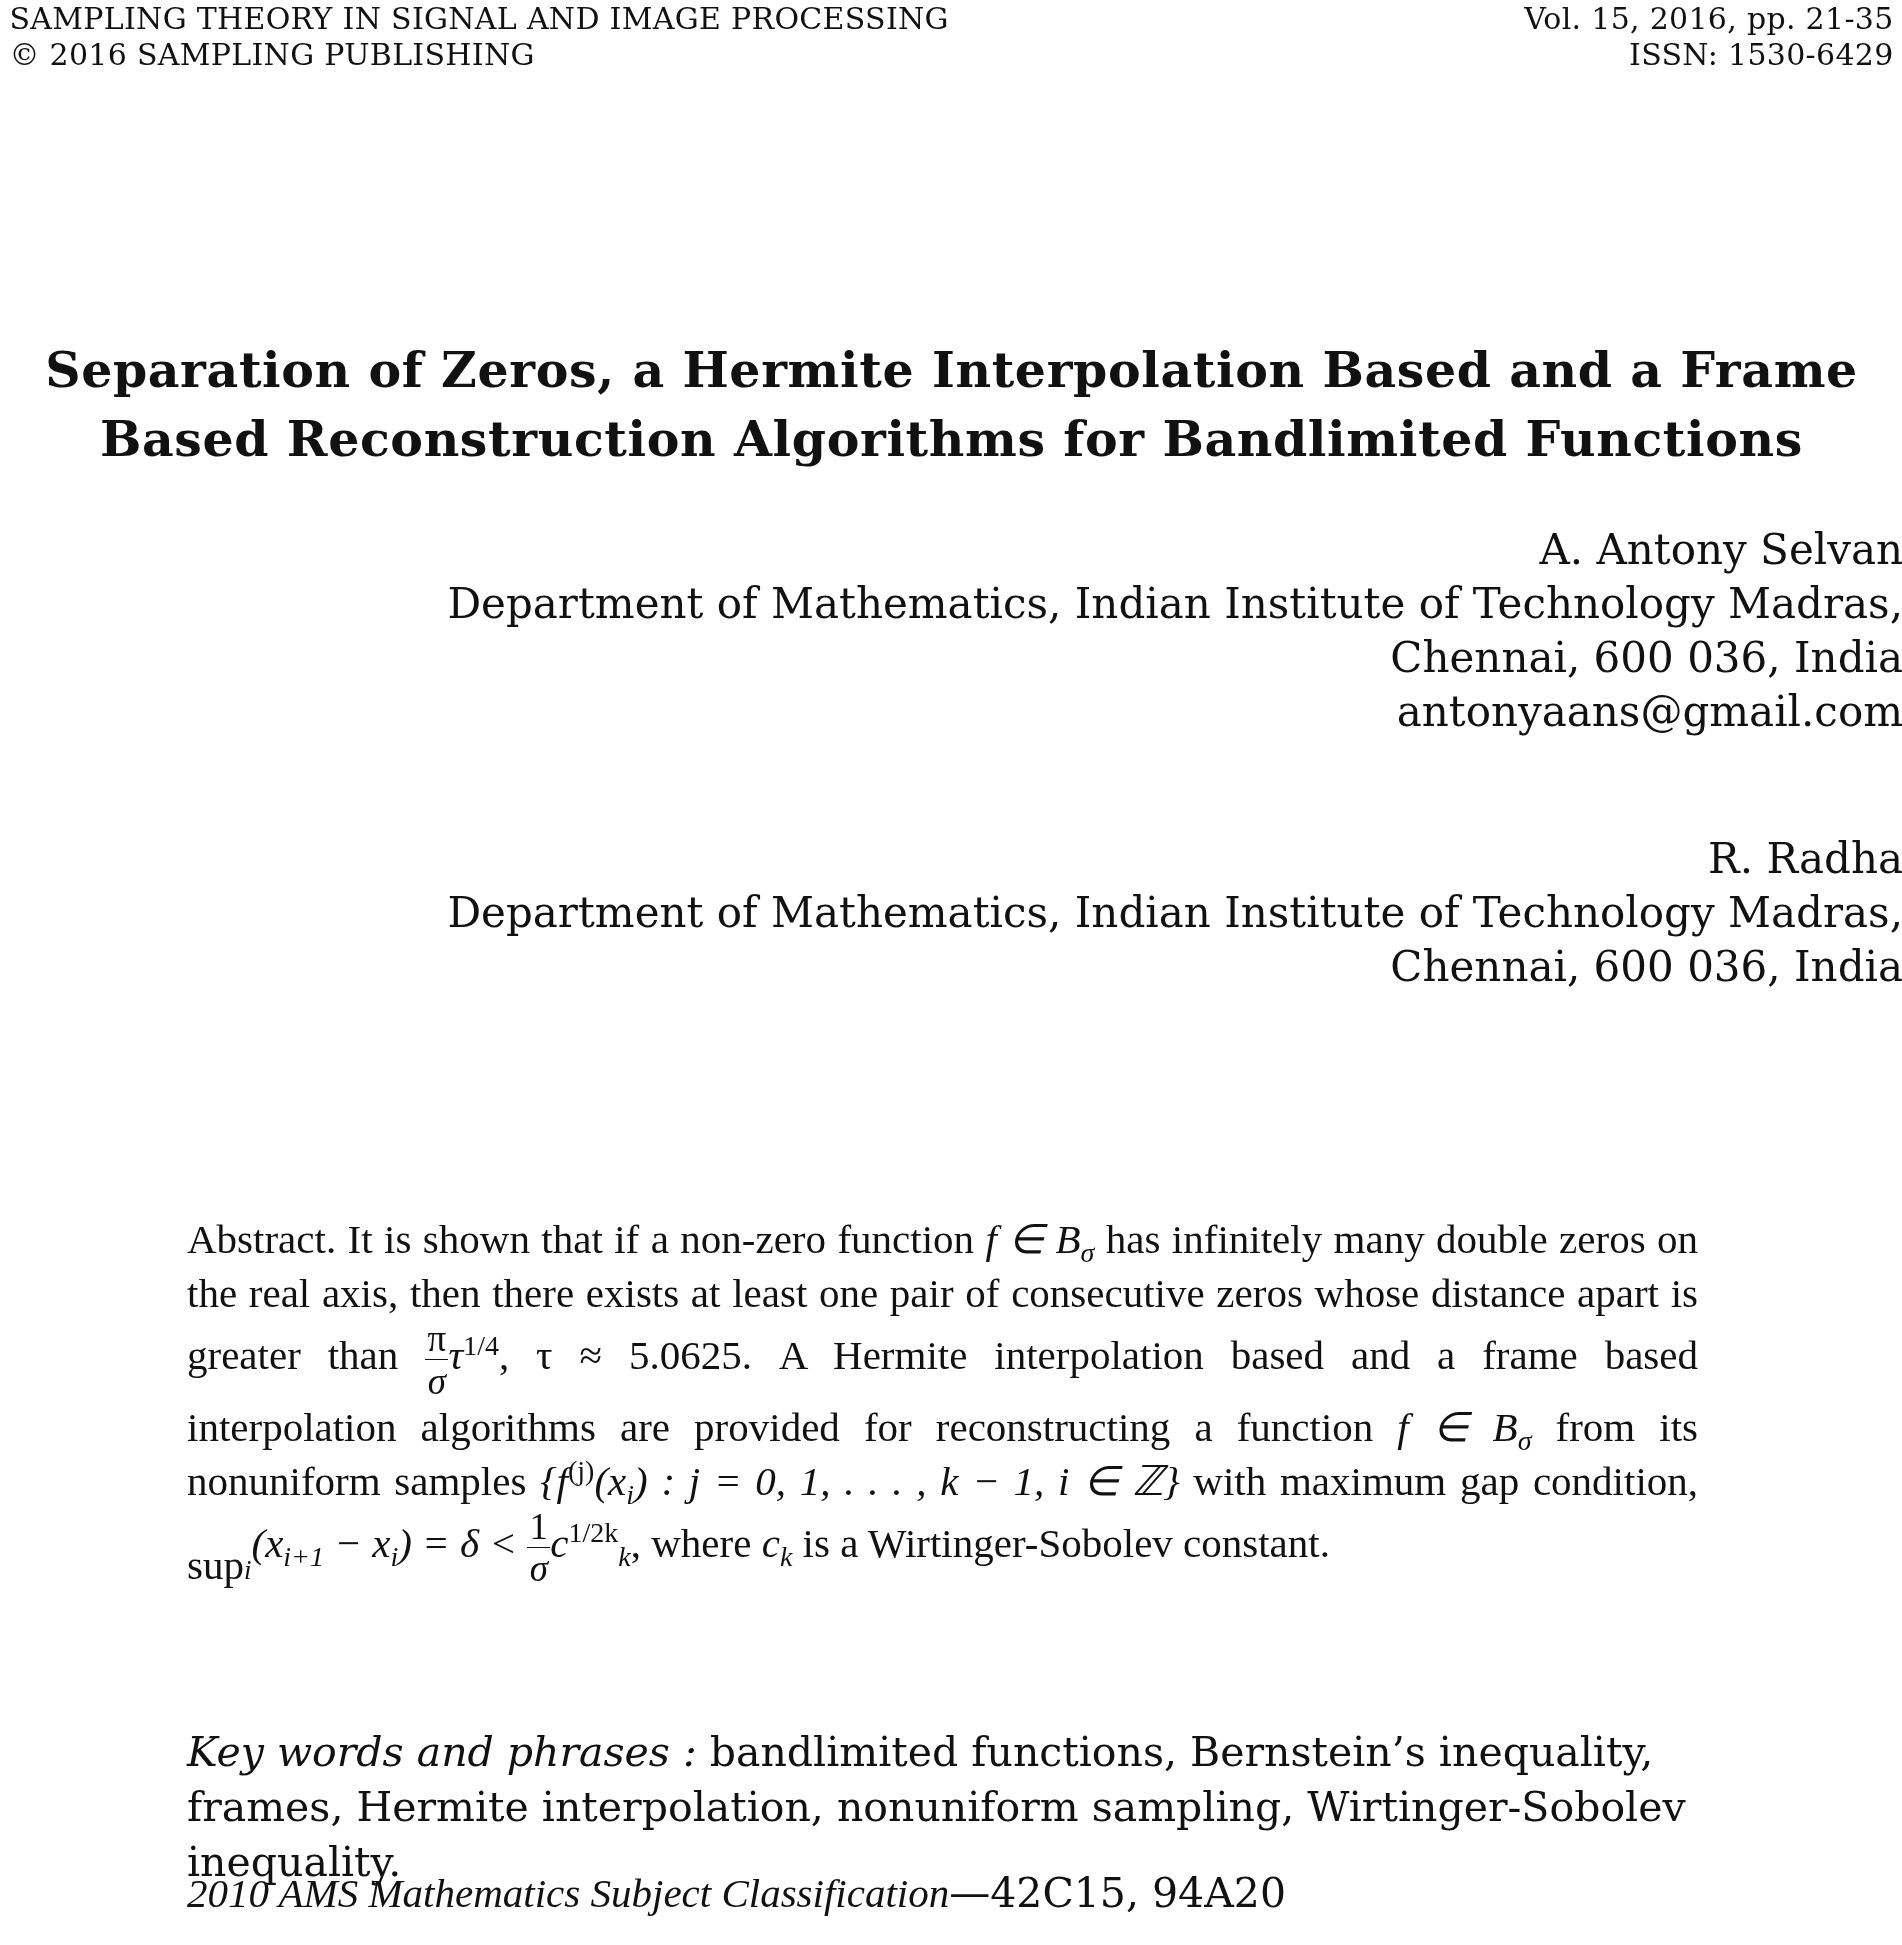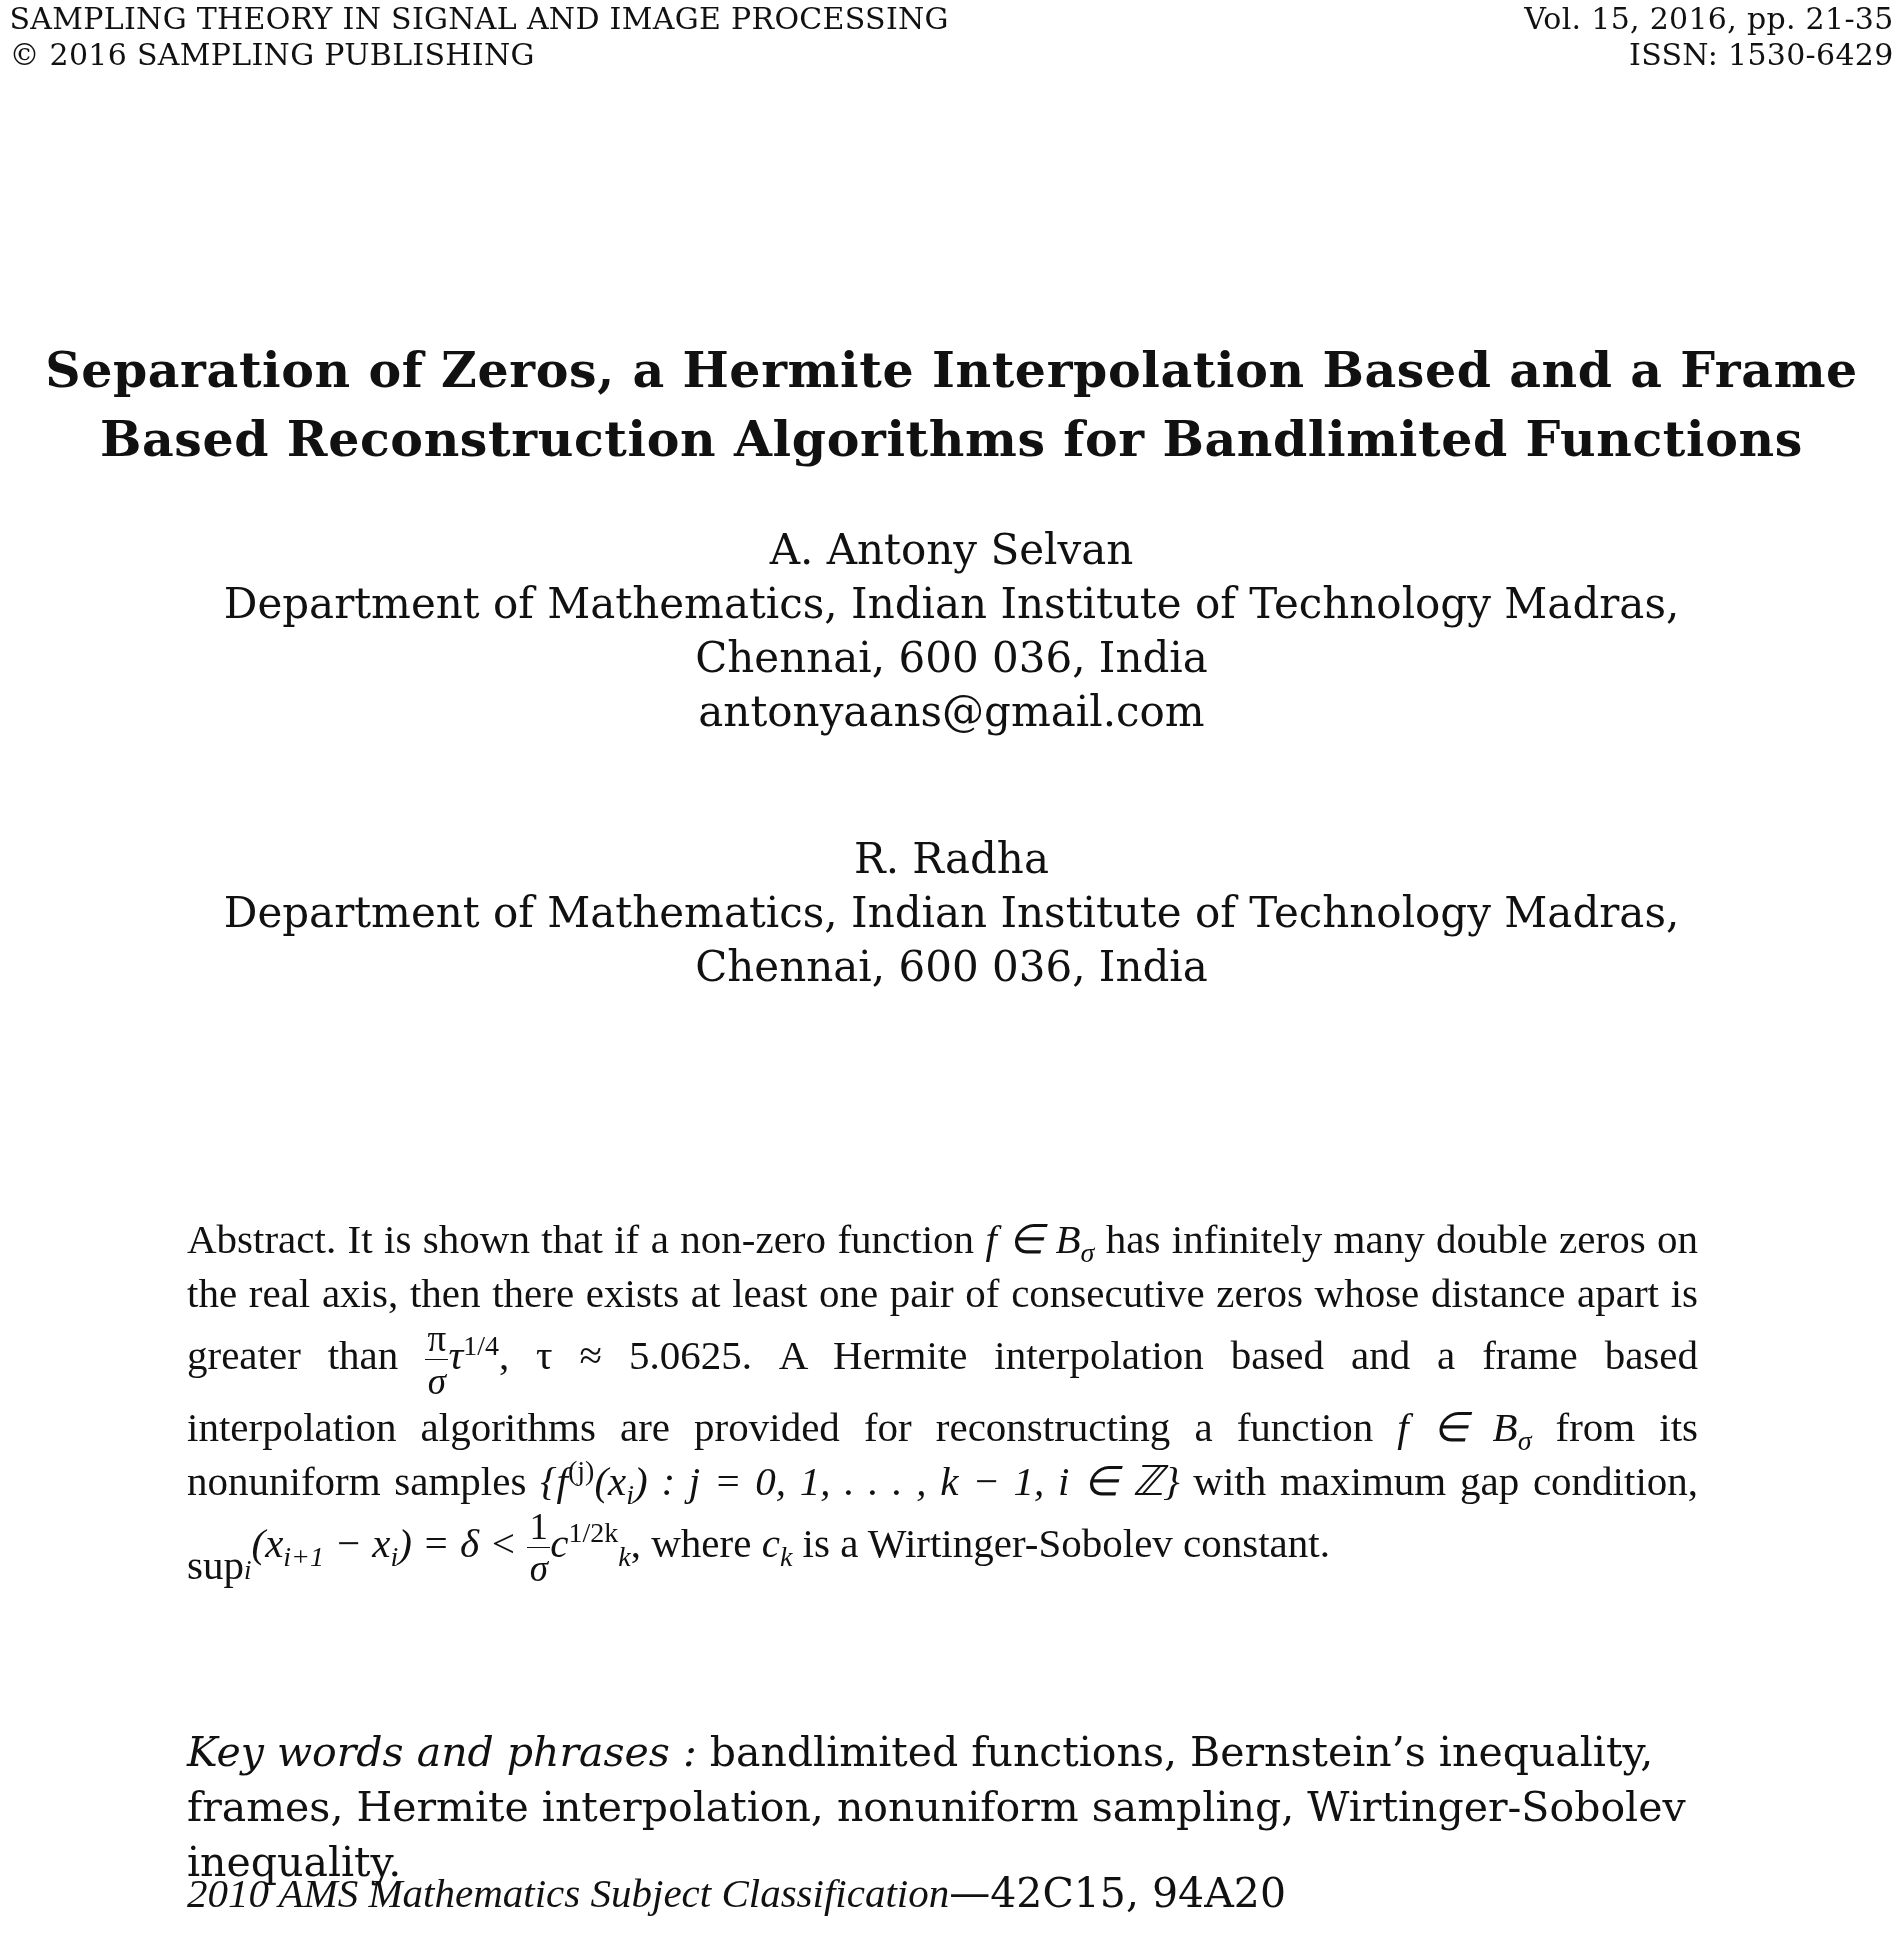--- a/index.html
+++ b/index.html
@@ -9,21 +9,21 @@
   }
   .abs { position: absolute; }
   .hdr { font-size: 30px; line-height: 36px; letter-spacing: 0.3px; }
   .hdr-left { left: 9.4px; top: 1.2px; }
   .hdr-right { right: 9.4px; top: 1.2px; text-align: right; }
   .title {
     left: 0; width: 1903px; top: 296px; text-align: center;
     font-weight: bold; font-size: 49px; line-height: 69px; letter-spacing: 0.6px; margin-top: 40px;
   }
   .author-block {
-    left: 0; width: 1903px; text-align: center; font-size: 42px; line-height: 54px;
+    left: 0; width: 1903px; text-align: right; font-size: 42px; line-height: 54px;
   }
   .author1 { top: 523px; }
   .author2 { top: 832px; }
   .abstract {
     left: 187px; width: 1511px; top: 1212px; font-size: 41px; line-height: 54px;
     text-align: justify;
   }
   .abstract p { margin: 0; font-family: Liberation Serif, serif; }
   .frac { display: inline-flex; flex-direction: column; vertical-align: middle; text-align: center; line-height: 1; font-size: 37px; }
   .frac .num { border-bottom: 1.8px solid #111; padding: 0 2.3px 2.3px; }

